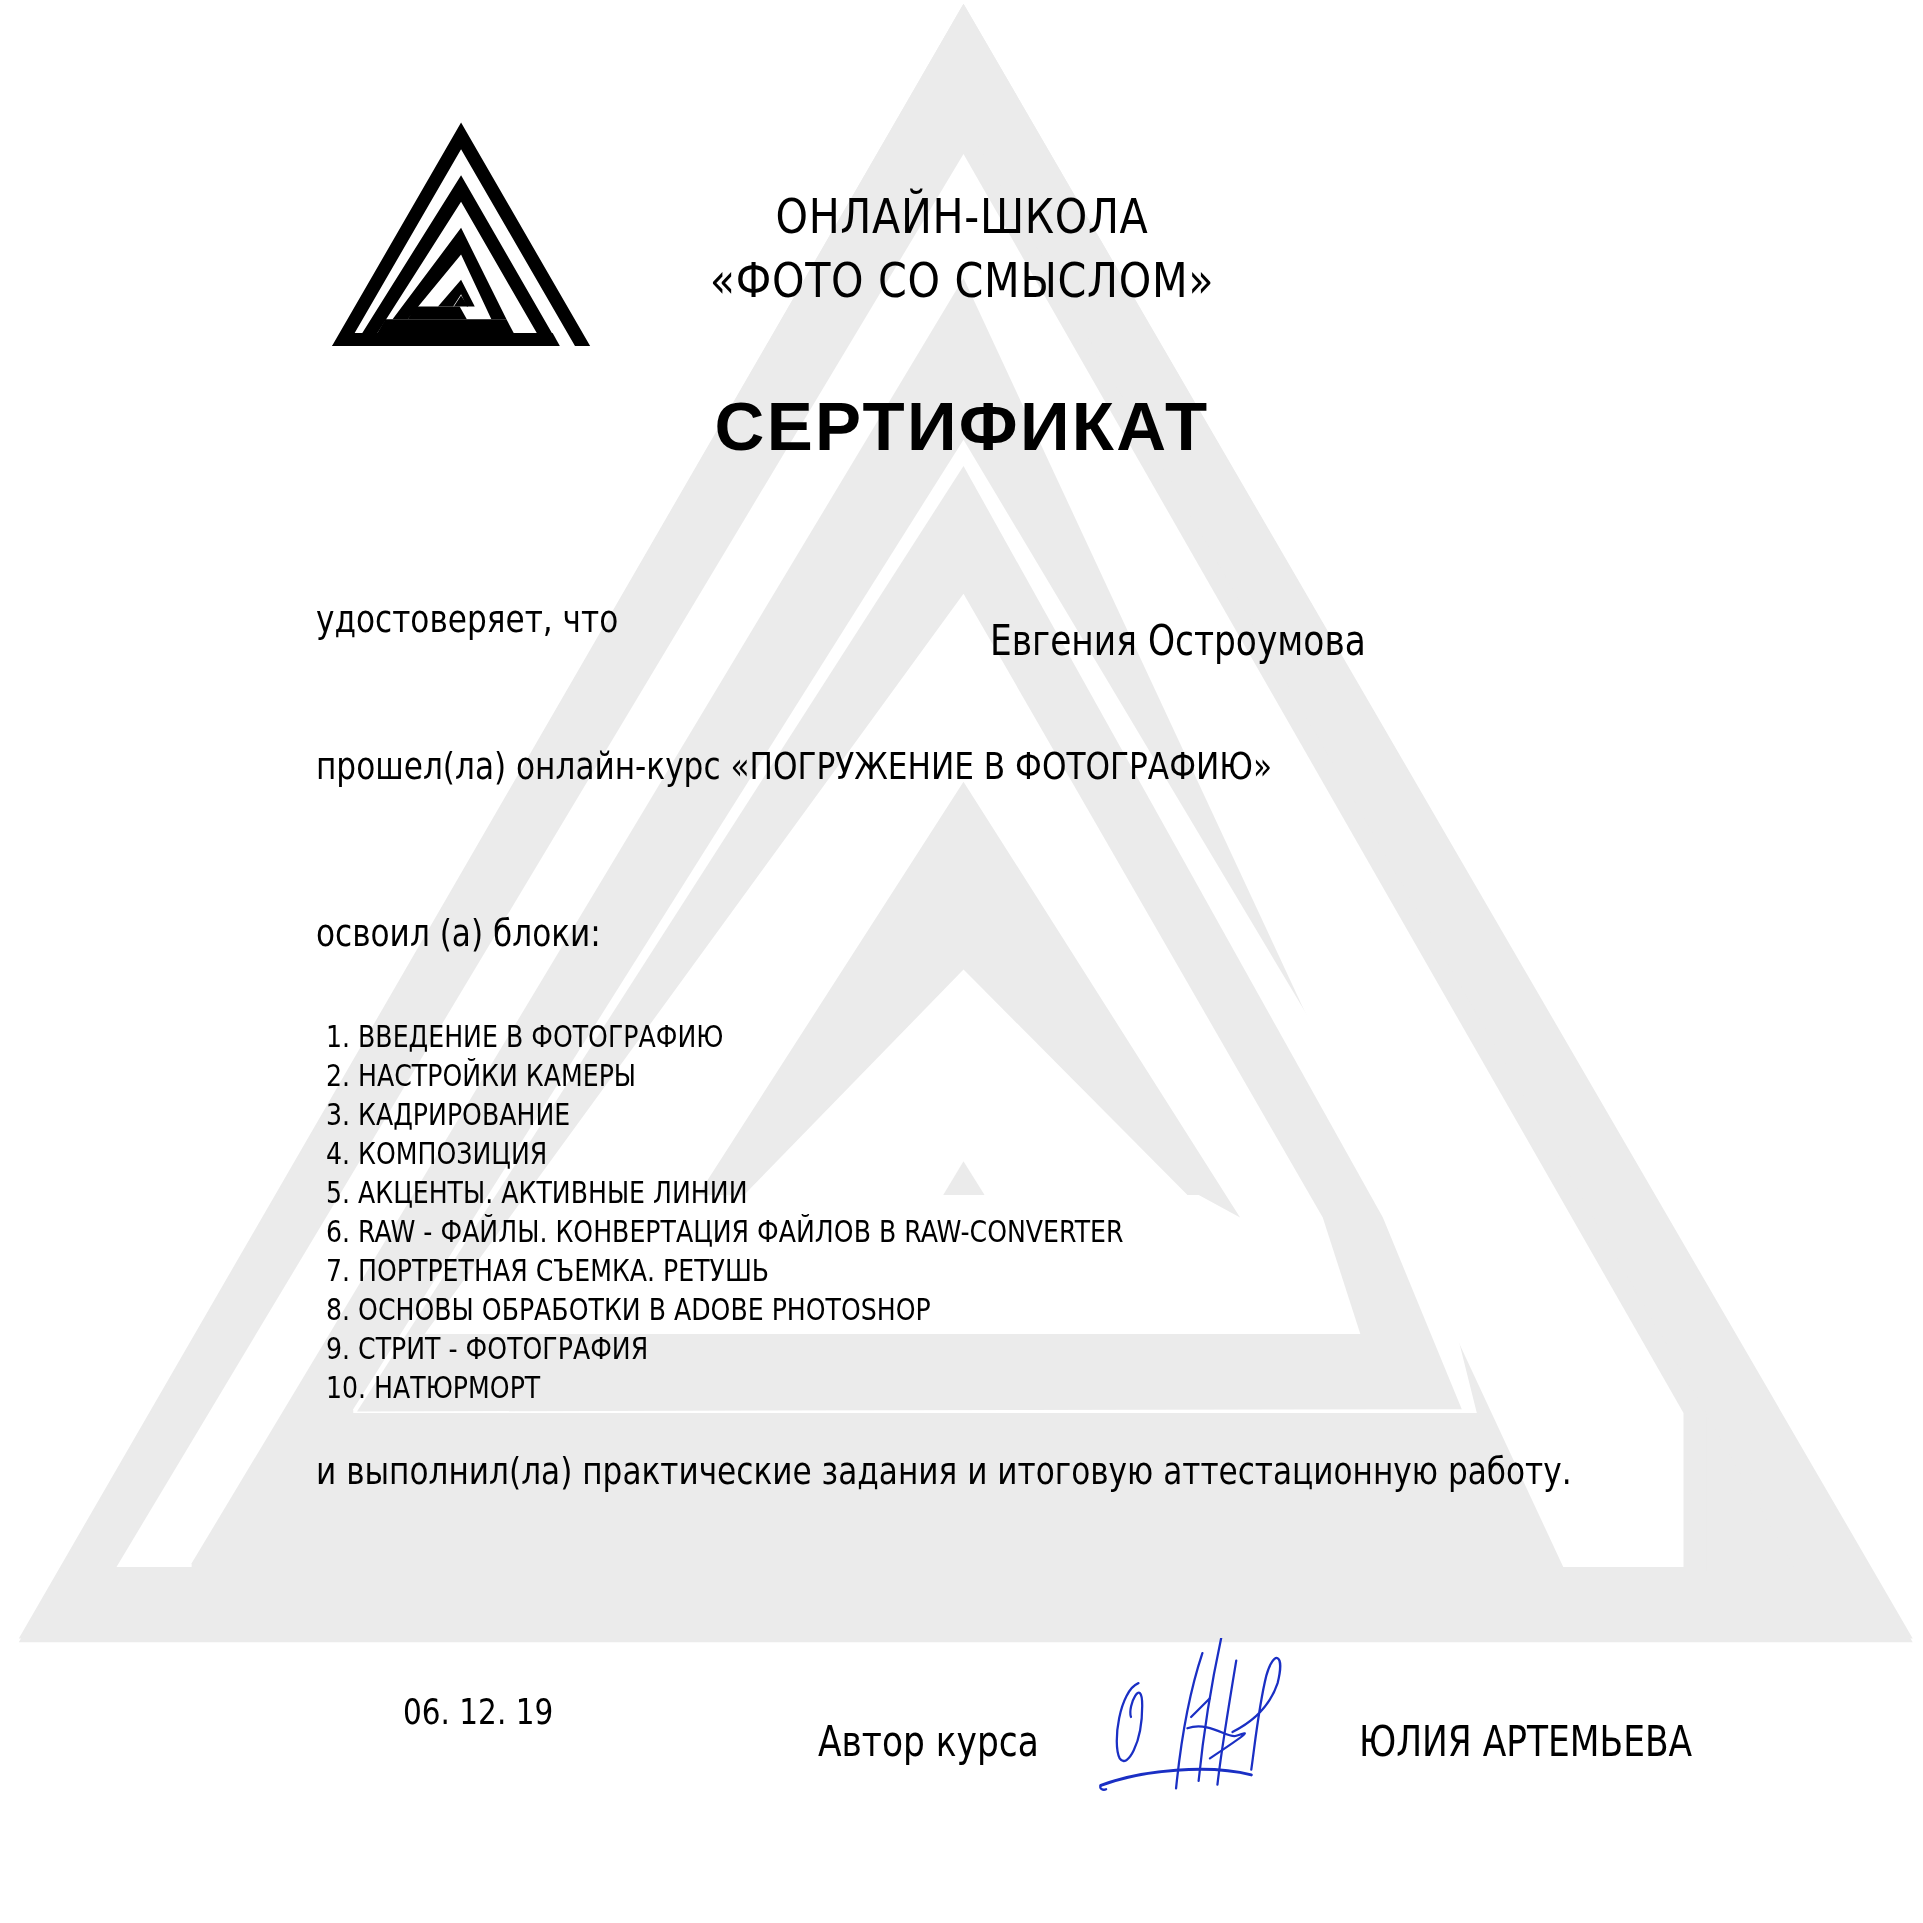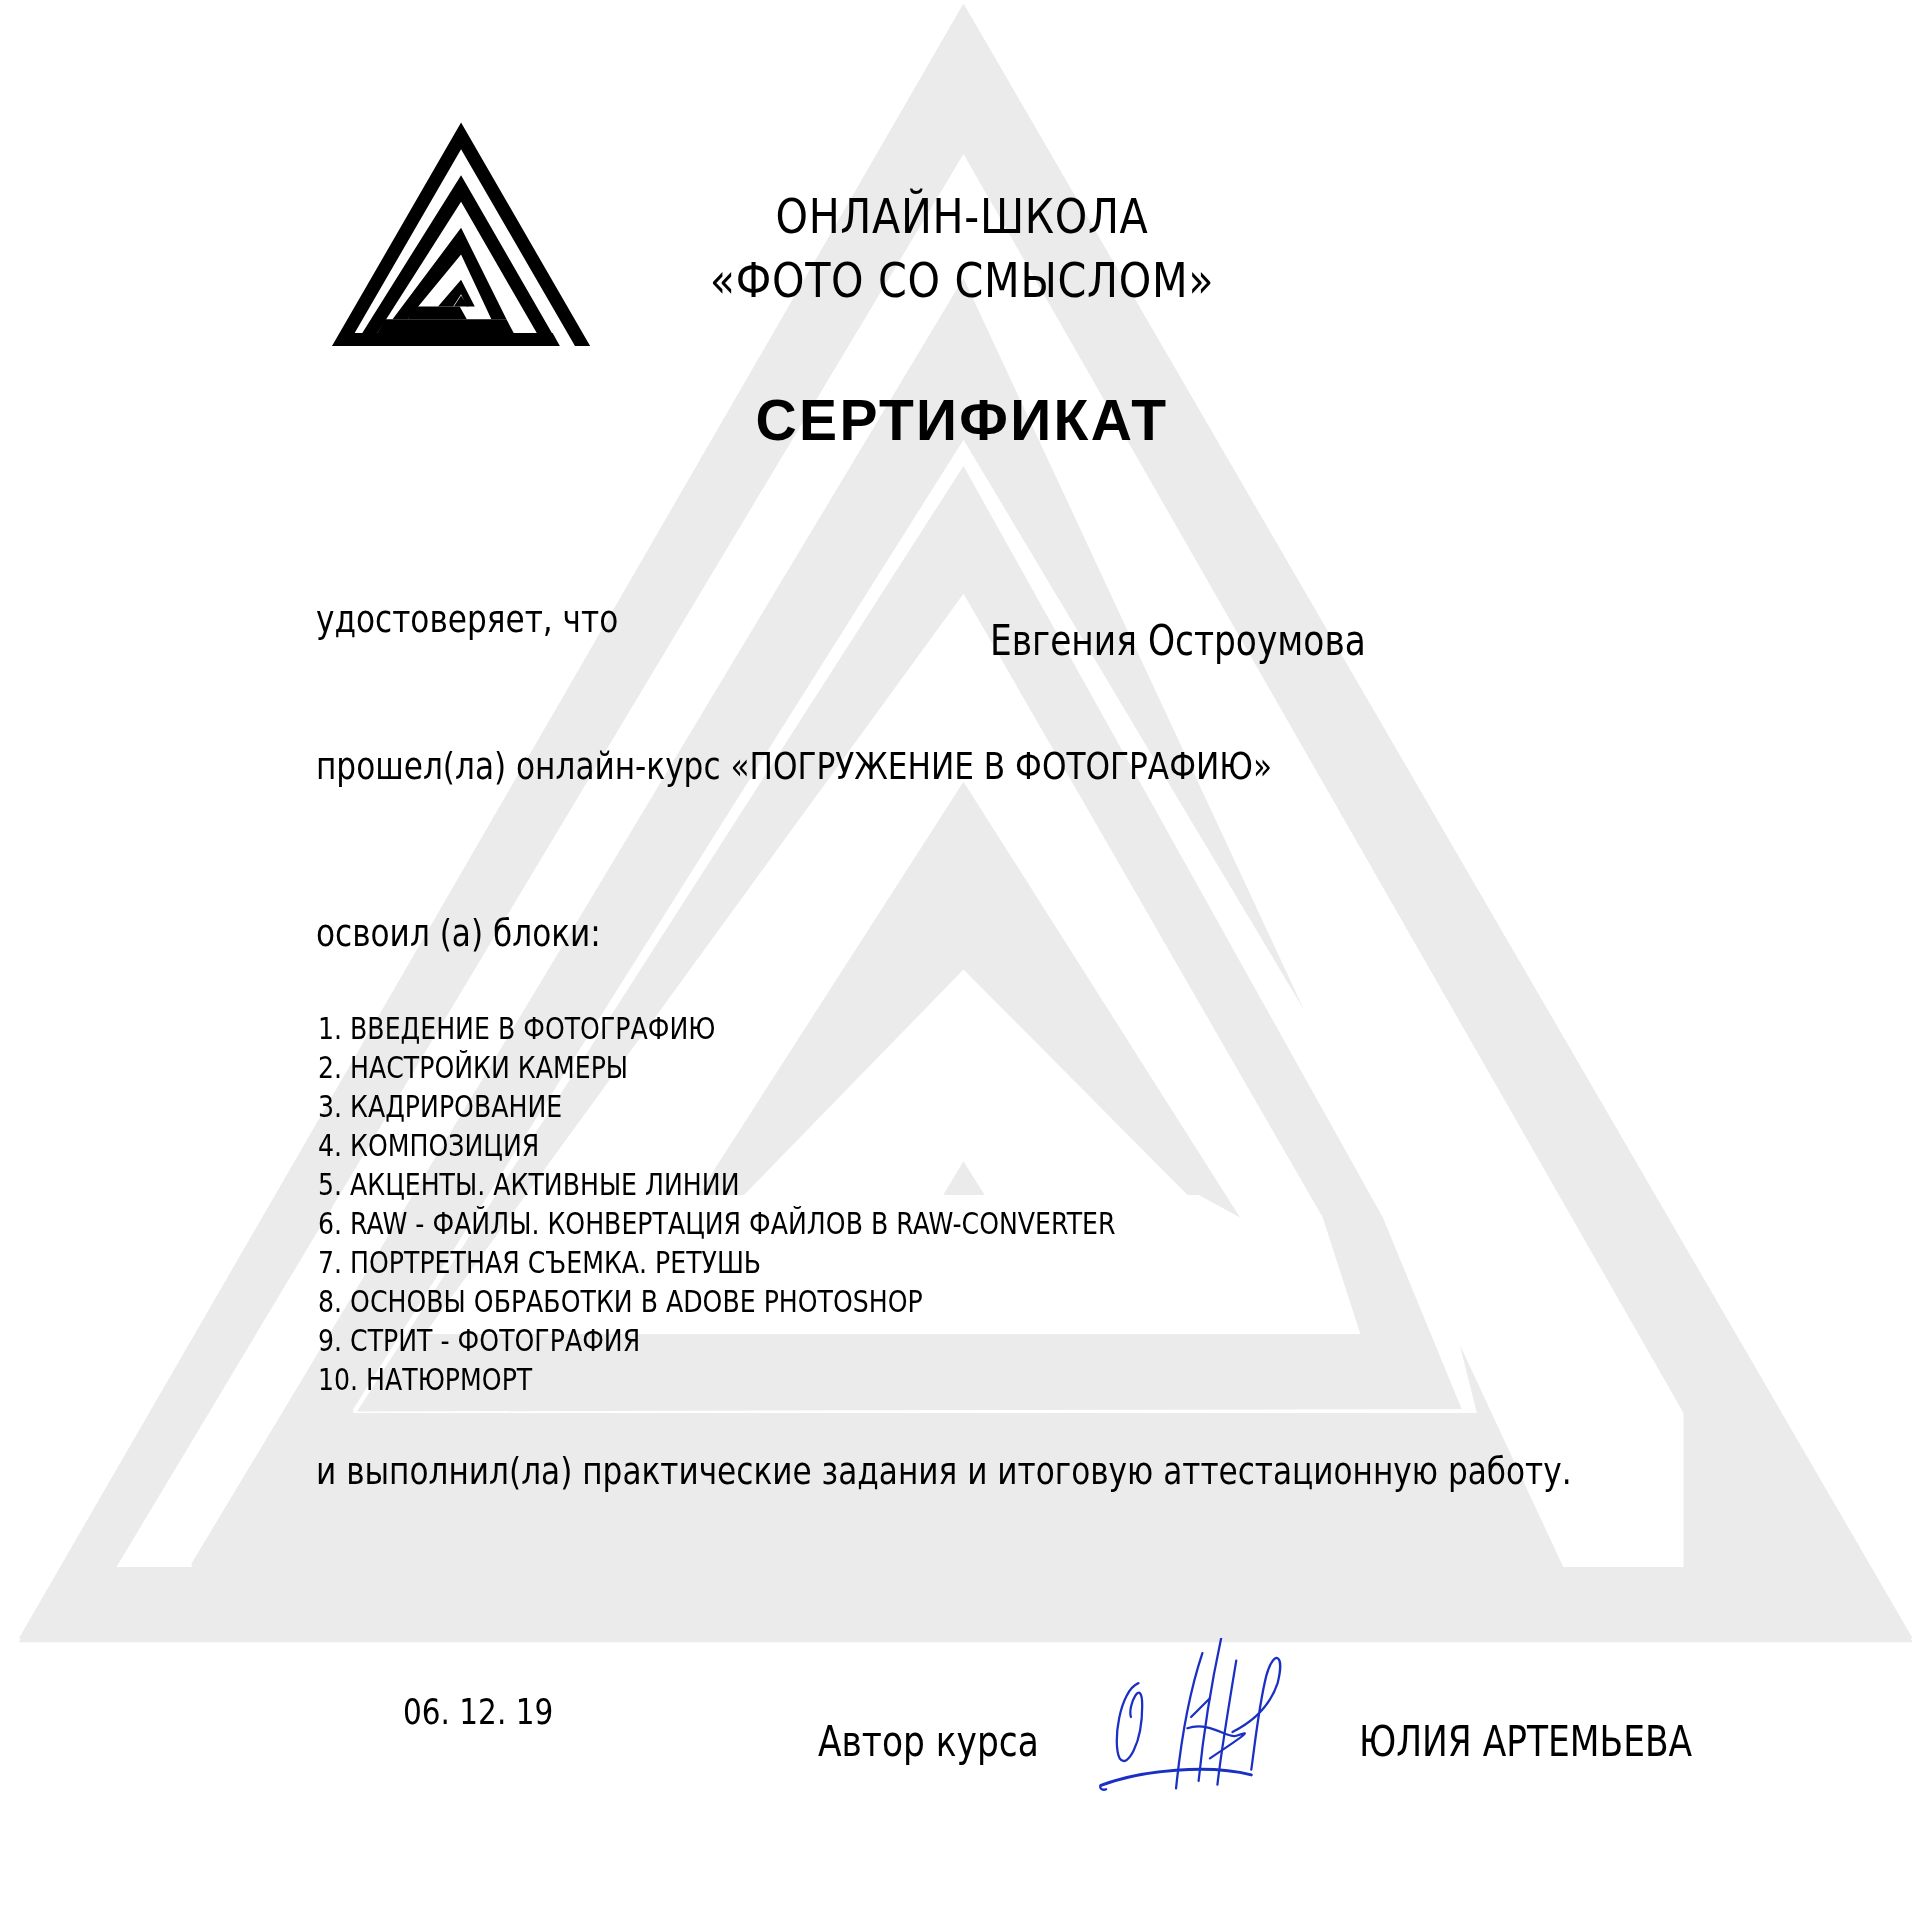--- a/index.html
+++ b/index.html
@@ -3,24 +3,24 @@
 <meta charset="utf-8">
 <style>
   html, body { margin:0; padding:0; background:#ffffff; }
   body { width:1924px; height:1924px; position:relative; overflow:hidden;
          font-family:"DejaVu Sans", sans-serif; color:#000; }
   .bg { position:absolute; left:0; top:0; width:1924px; height:1924px; }
   .abs { position:absolute; white-space:nowrap; }
   #logo { position:absolute; left:332px; top:122px; width:274px; height:239px; }
   .school { left:0; width:1924px; text-align:center; font-size:48px; letter-spacing:0.8px;
             transform:scaleX(0.86); transform-origin:center top; }
-  .title { left:0; width:1924px; text-align:center; top:387px; font-size:57px; font-weight:bold;
+  .title { left:0; width:1924px; text-align:center; top:387px; font-size:69px; font-weight:bold;
            font-family:"Liberation Sans", sans-serif; letter-spacing:2.3px; }
   .body-text { font-size:38px; transform:scaleX(0.82); transform-origin:left top; }
-  .list { position:absolute; left:314px; top:1005px; margin:4px; padding:0; list-style:none; }
+  .list { position:absolute; left:314px; top:1005px; margin:12px; padding:0; list-style:none; }
   .list li { font-size:30px; height:39px; line-height:39px; transform:scaleX(0.84);
              transform-origin:left center; white-space:nowrap; }
   .sig { position:absolute; left:1097px; top:1638px; width:286px; height:173px; }
 </style>
 </head>
 <body>
 
 <svg class="bg" viewBox="0 0 2560 2560">
   <g fill="#ebebeb">
 

